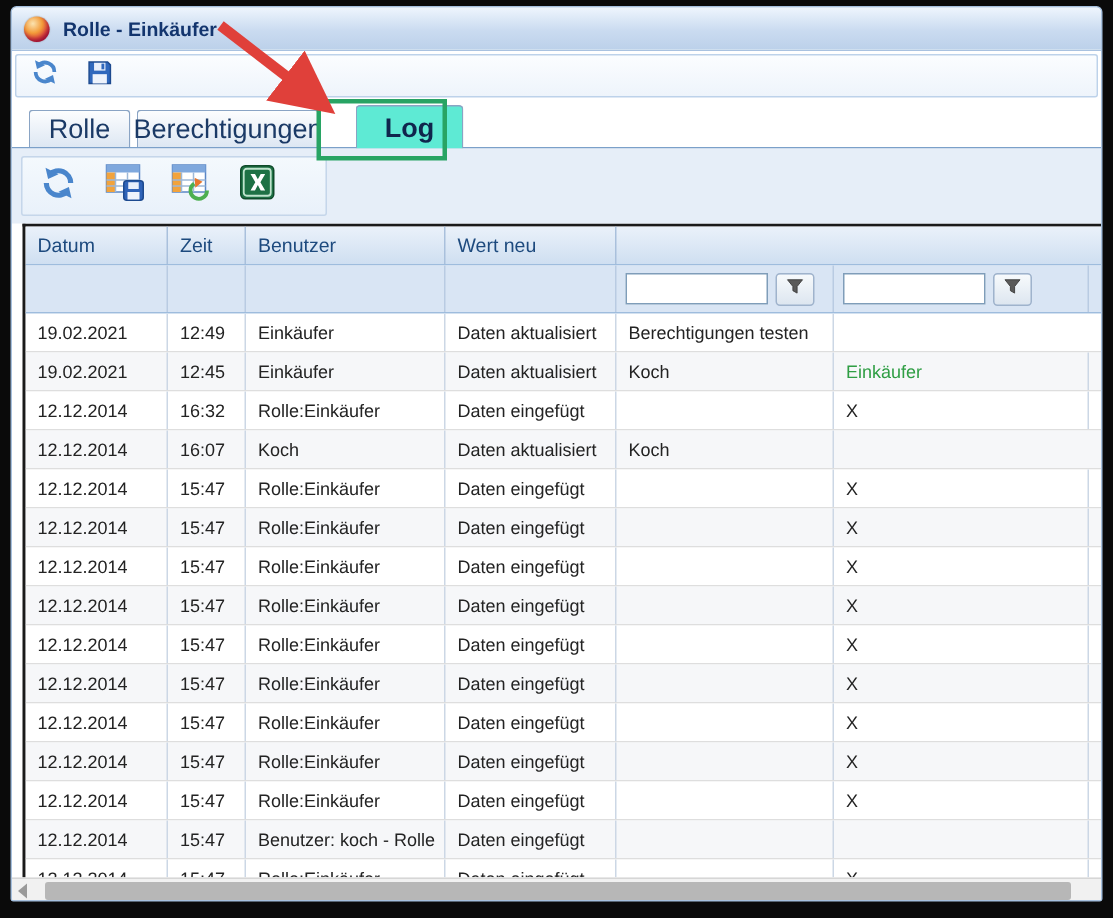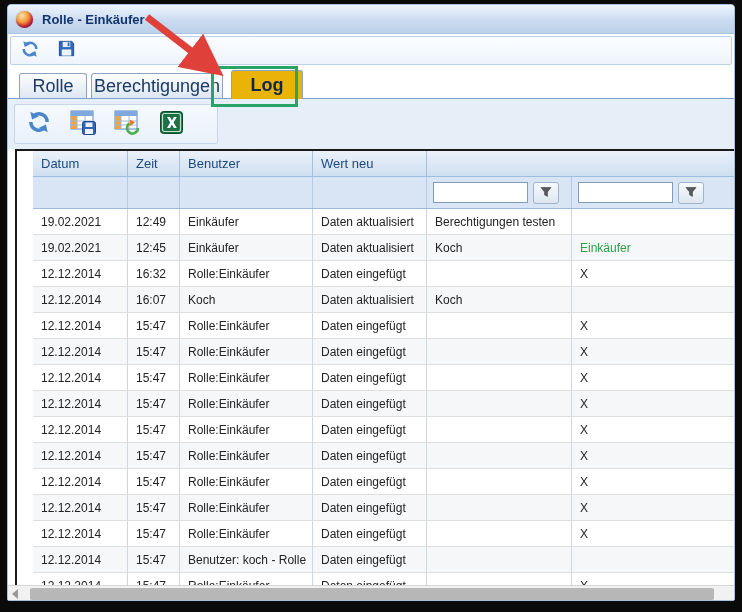--- a/index.html
+++ b/index.html
@@ -23,33 +23,33 @@
        display:flex;align-items:center;padding:0 8px;gap:14px;}
   .tbtn{width:22px;height:22px;display:flex;align-items:center;justify-content:center;cursor:pointer;}
 
   
   .tabstrip{flex:0 0 33px;position:relative;background:#fff;border-bottom:1px solid #7ba0c9;
             display:flex;align-items:flex-end;padding-left:11px;}
   .tab{height:25px;display:flex;align-items:center;justify-content:center;font-size:18px;color:#1b3a66;
        background:linear-gradient(#fcfdfe,#dde7f3);border:1px solid #8aa4c4;border-bottom:none;
        border-radius:3px 3px 0 0;margin-right:4px;cursor:pointer;}
   .tab.rolle{width:68px;}
-  .tab.berecht{width:132px;margin-right:8px;}
-  .tab.active{width:72px;height:29px;background:#eab308;font-weight:bold;color:#10264d;
+  .tab.berecht{width:122px;margin-right:24px;}
+  .tab.active{width:72px;height:29px;background:#5eead4;font-weight:bold;color:#10264d;
               margin-bottom:-1px;border-color:#8aa4c4;}
 
   
   .tb2{flex:0 0 50px;background:#e6eef8;border-bottom:none;position:relative;padding:5px 0 5px 6px;}
   .tb2panel{height:40px;width:204px;background:linear-gradient(#f4f9fd,#e9f1fa);border:1px solid #c5d6ea;
             border-radius:2px;display:flex;align-items:center;padding:0 10px;gap:16px;}
   .tbtn2{width:28px;height:28px;display:flex;align-items:center;justify-content:center;cursor:pointer;}
 
   
   .tableArea{flex:0 0 436px;margin-left:7px;border-top:2px solid #1a1a1a;border-left:2px solid #1a1a1a;
-             overflow:hidden;background:#fff;display:flex;flex-direction:column;padding-left:16px;}
+             overflow:hidden;background:#fff;display:flex;flex-direction:column;}
   .grid{display:grid;grid-template-columns:95px 52px 133px 114px 145px 170px 1fr;}
   .hrow{flex:0 0 26px;background:linear-gradient(#eaf1fa,#cfdff1);border-bottom:1px solid #9ebcdd;}
   .hcell{font-size:13px;color:#1d4a7e;display:flex;align-items:center;padding-left:8px;
          border-right:1px solid #a9c0dc;overflow:hidden;white-space:nowrap;}
   .hcell.sliver{border-right:none;}
   .frow{flex:0 0 32px;background:#d9e5f4;border-bottom:1px solid #9ebcdd;}
   .fcell{display:flex;align-items:center;padding-left:6px;border-right:1px solid #b9cbe2;}
   .fcell.sliver{border-right:none;}
   .finput{width:95px;height:21px;border:1px solid #7f9db9;background:#fff;font-size:12px;padding:0 3px;outline:none;}
   .fbtn{width:26px;height:22px;margin-left:5px;background:linear-gradient(#f7fafc,#dde6f0);

